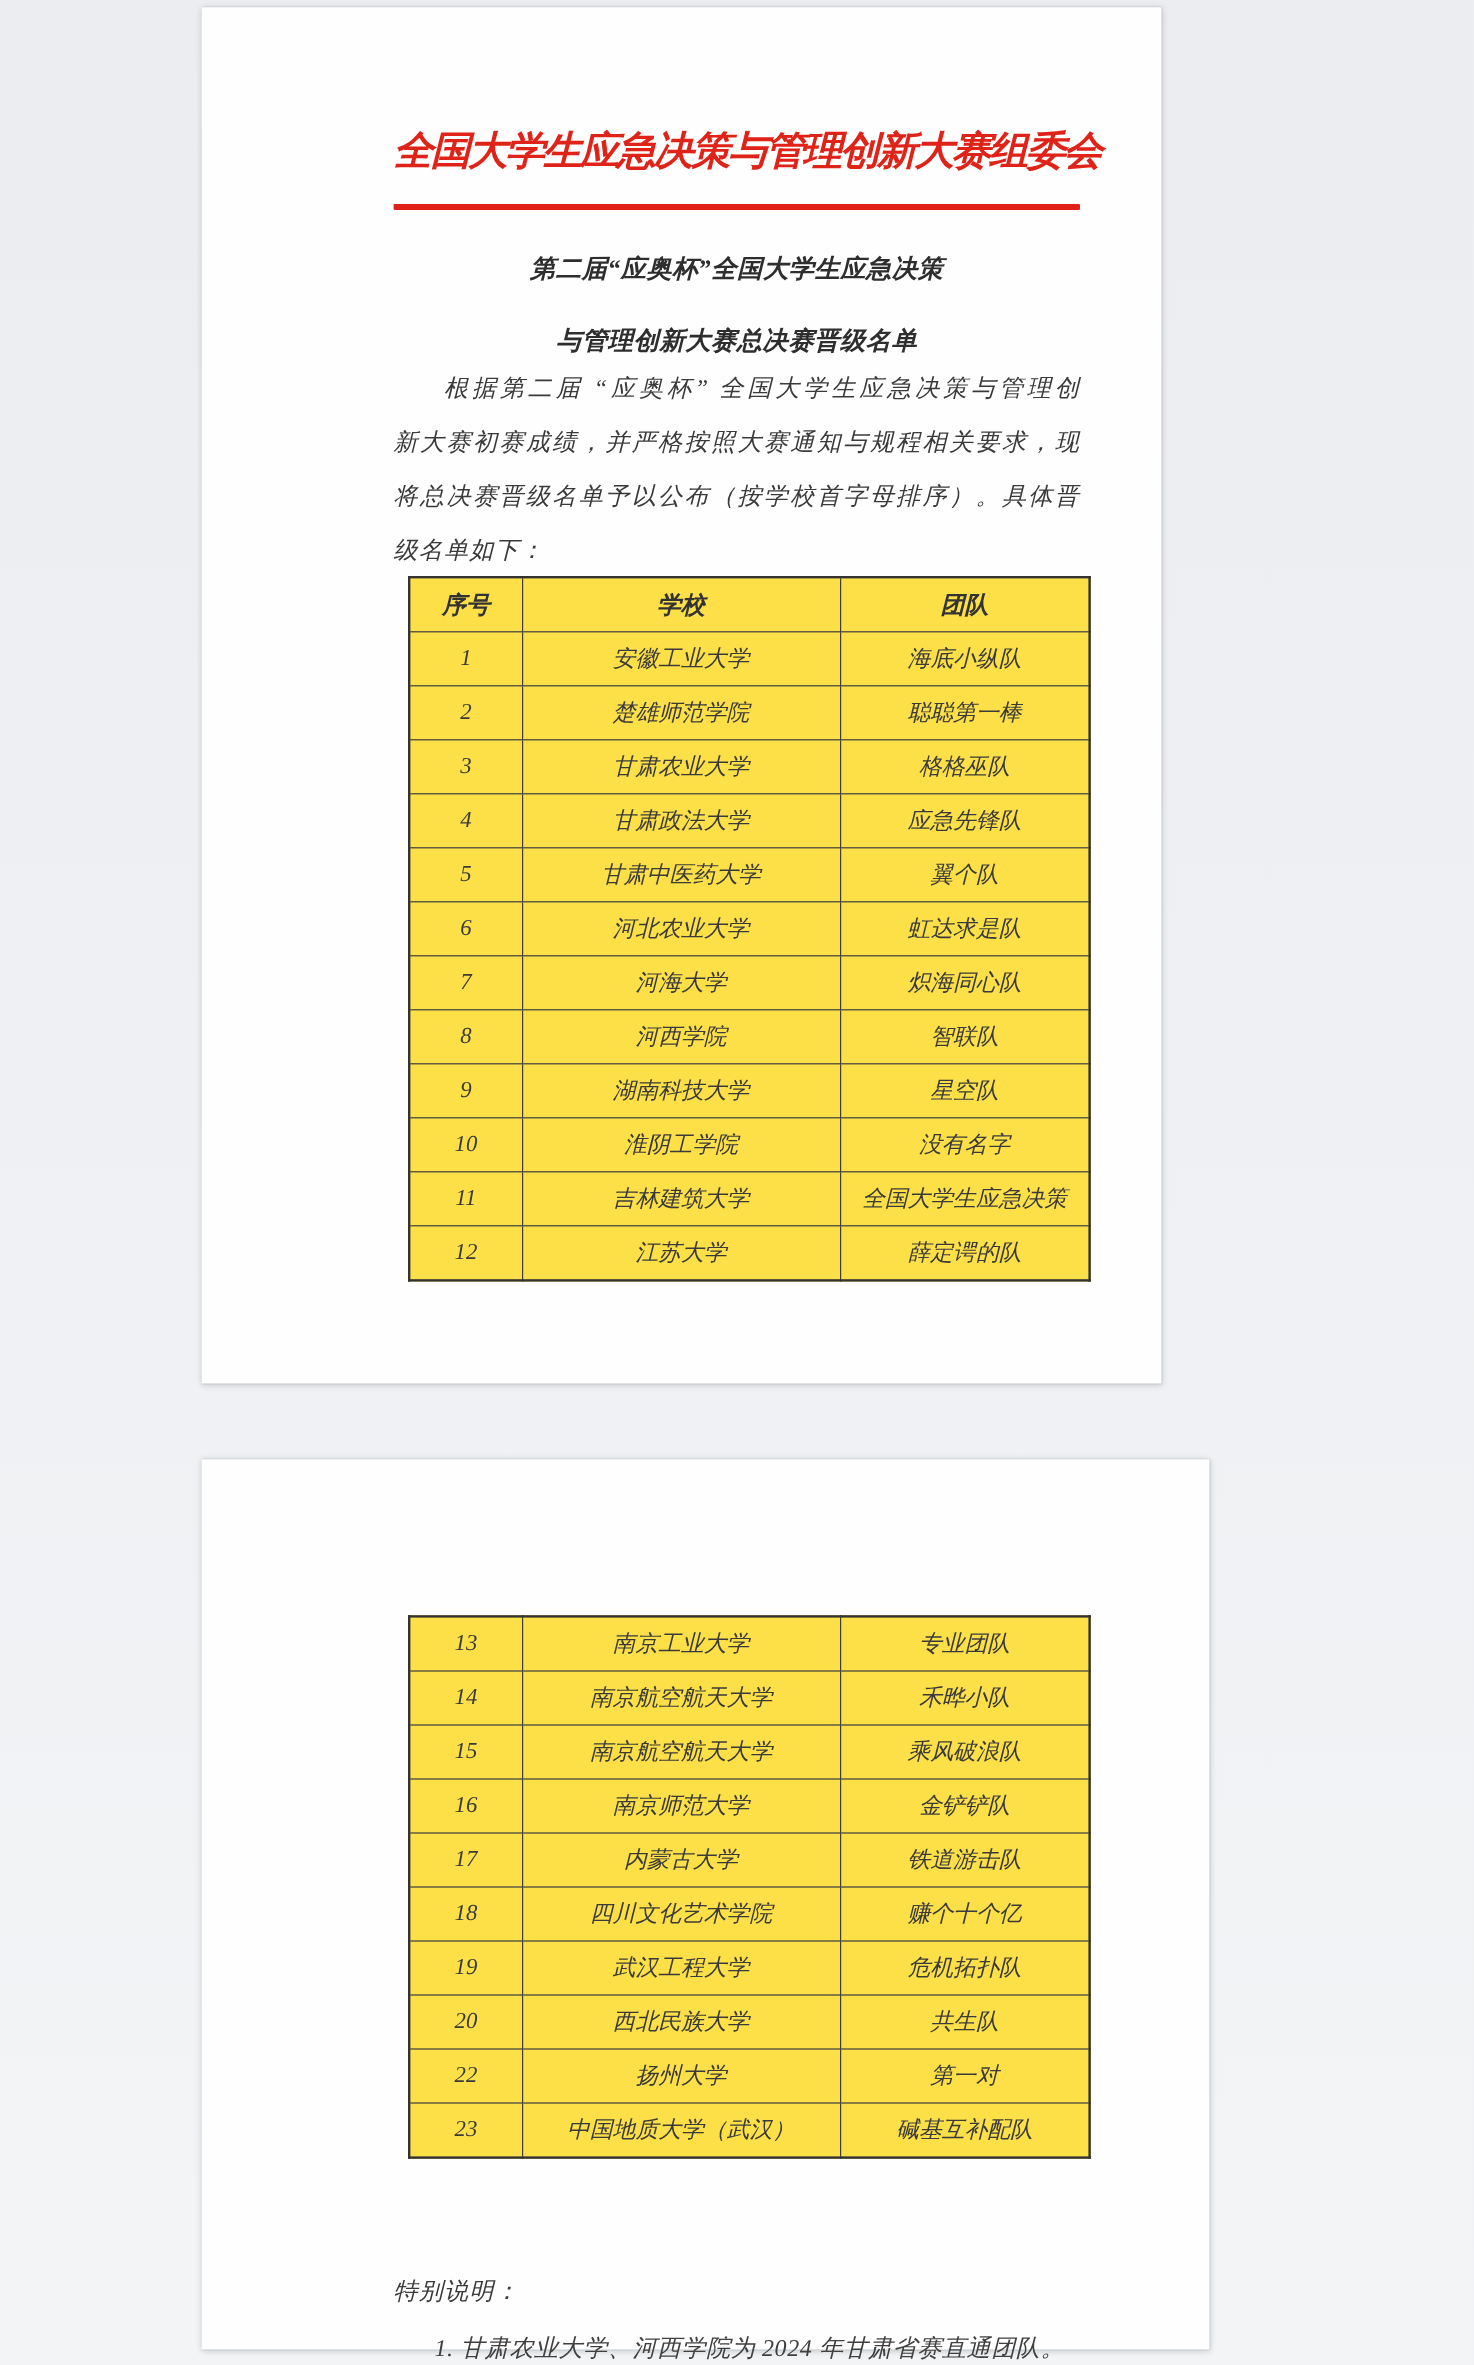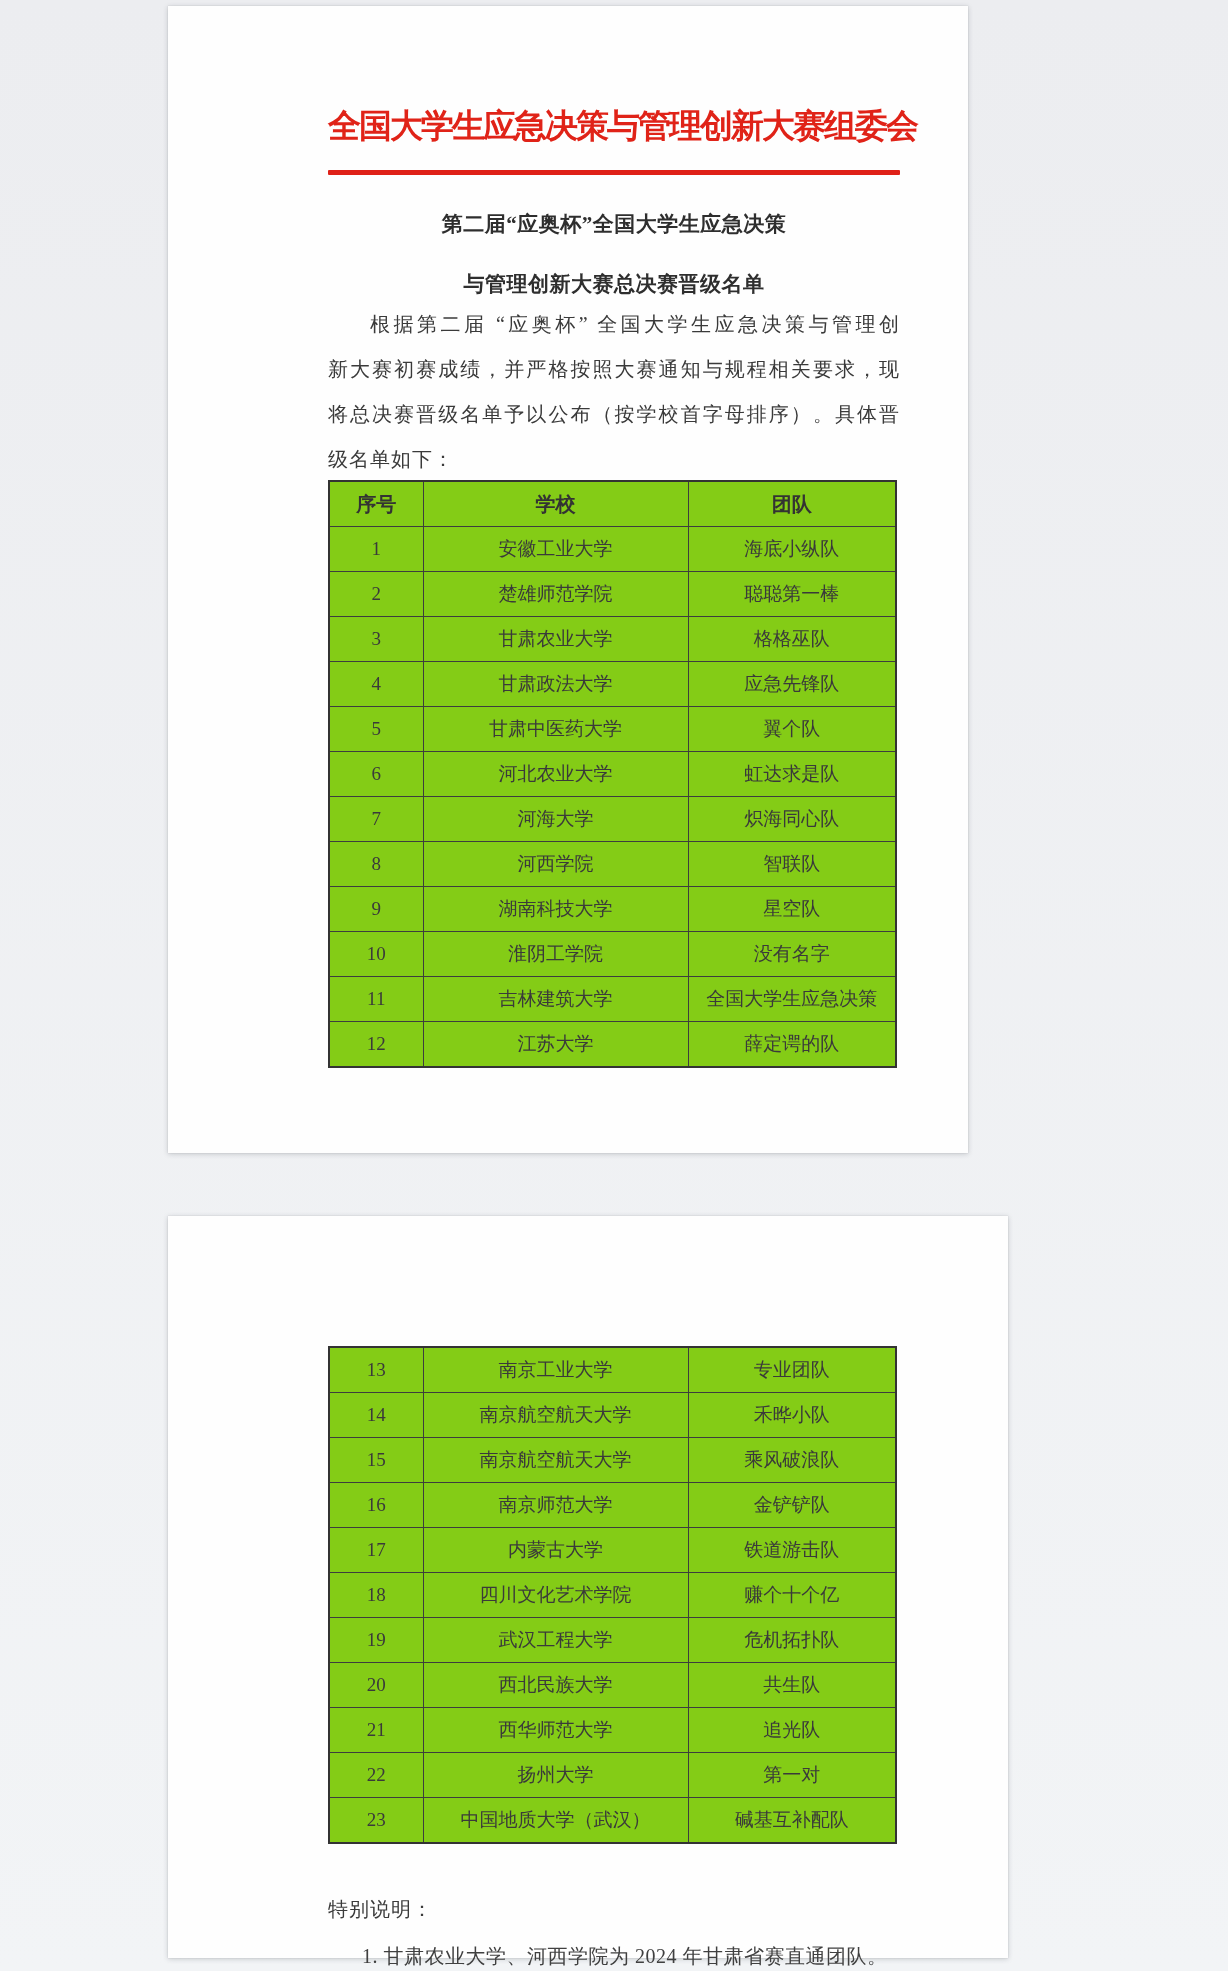--- a/index.html
+++ b/index.html
@@ -9,20 +9,21 @@
     font-family:"Liberation Serif","DejaVu Serif",serif;
     color:#333;overflow:hidden;
   }
   .canvas-gradient{
     position:absolute;left:0;top:0;width:1228px;height:1971px;
     background:linear-gradient(#ecedf0,#f2f4f6);
   }
   .page{
     position:absolute;left:168px;width:800px;background:#fefefe;
     box-shadow:0 1px 5px rgba(40,50,60,.22), 0 0 1px rgba(0,0,0,.18);
+    font-style:italic;
   }
   #page1{top:6px;height:1147px;}
   #page2{top:1216px;height:742px;padding-left:40px;}
   .content{position:absolute;left:160px;width:572px;top:0;}
 
   .org-header{
     position:absolute;top:98px;width:100%;text-align:center;
     font-size:33px;font-weight:700;letter-spacing:-2px;
     color:#e02318;white-space:nowrap;
   }
@@ -40,22 +41,22 @@
     font-size:20px;line-height:45px;color:#3a3a3a;
   }
   .para-line{
     text-align:justify;text-align-last:justify;
     letter-spacing:1px;white-space:nowrap;
   }
   .para-line.first{text-indent:42px;}
   .para-line.last{text-align-last:left;}
 
   table.roster{
-    position:absolute;left:0;border-collapse:collapse;
-    table-layout:fixed;width:567px;background:#84cc16;
+    position:absolute;left:12px;border-collapse:collapse;
+    table-layout:fixed;width:567px;background:#fde047;
   }
   #table1{top:474px;}
   #table2{top:130px;}
   table.roster th,table.roster td{
     border:1.5px solid #3d3d3d;height:44px;padding:0;
     text-align:center;vertical-align:middle;
     font-size:19px;color:#3a3a3a;font-weight:400;
     overflow:hidden;white-space:nowrap;
   }
   table.roster th{font-weight:700;font-size:20px;color:#333;}
@@ -221,25 +222,20 @@
             <td>19</td>
             <td>武汉工程大学</td>
             <td>危机拓扑队</td>
           </tr>
           <tr>
             <td>20</td>
             <td>西北民族大学</td>
             <td>共生队</td>
           </tr>
           <tr>
-            <td>21</td>
-            <td>西华师范大学</td>
-            <td>追光队</td>
-          </tr>
-          <tr>
             <td>22</td>
             <td>扬州大学</td>
             <td>第一对</td>
           </tr>
           <tr>
             <td>23</td>
             <td>中国地质大学（武汉）</td>
             <td>碱基互补配队</td>
           </tr>
         </tbody>

